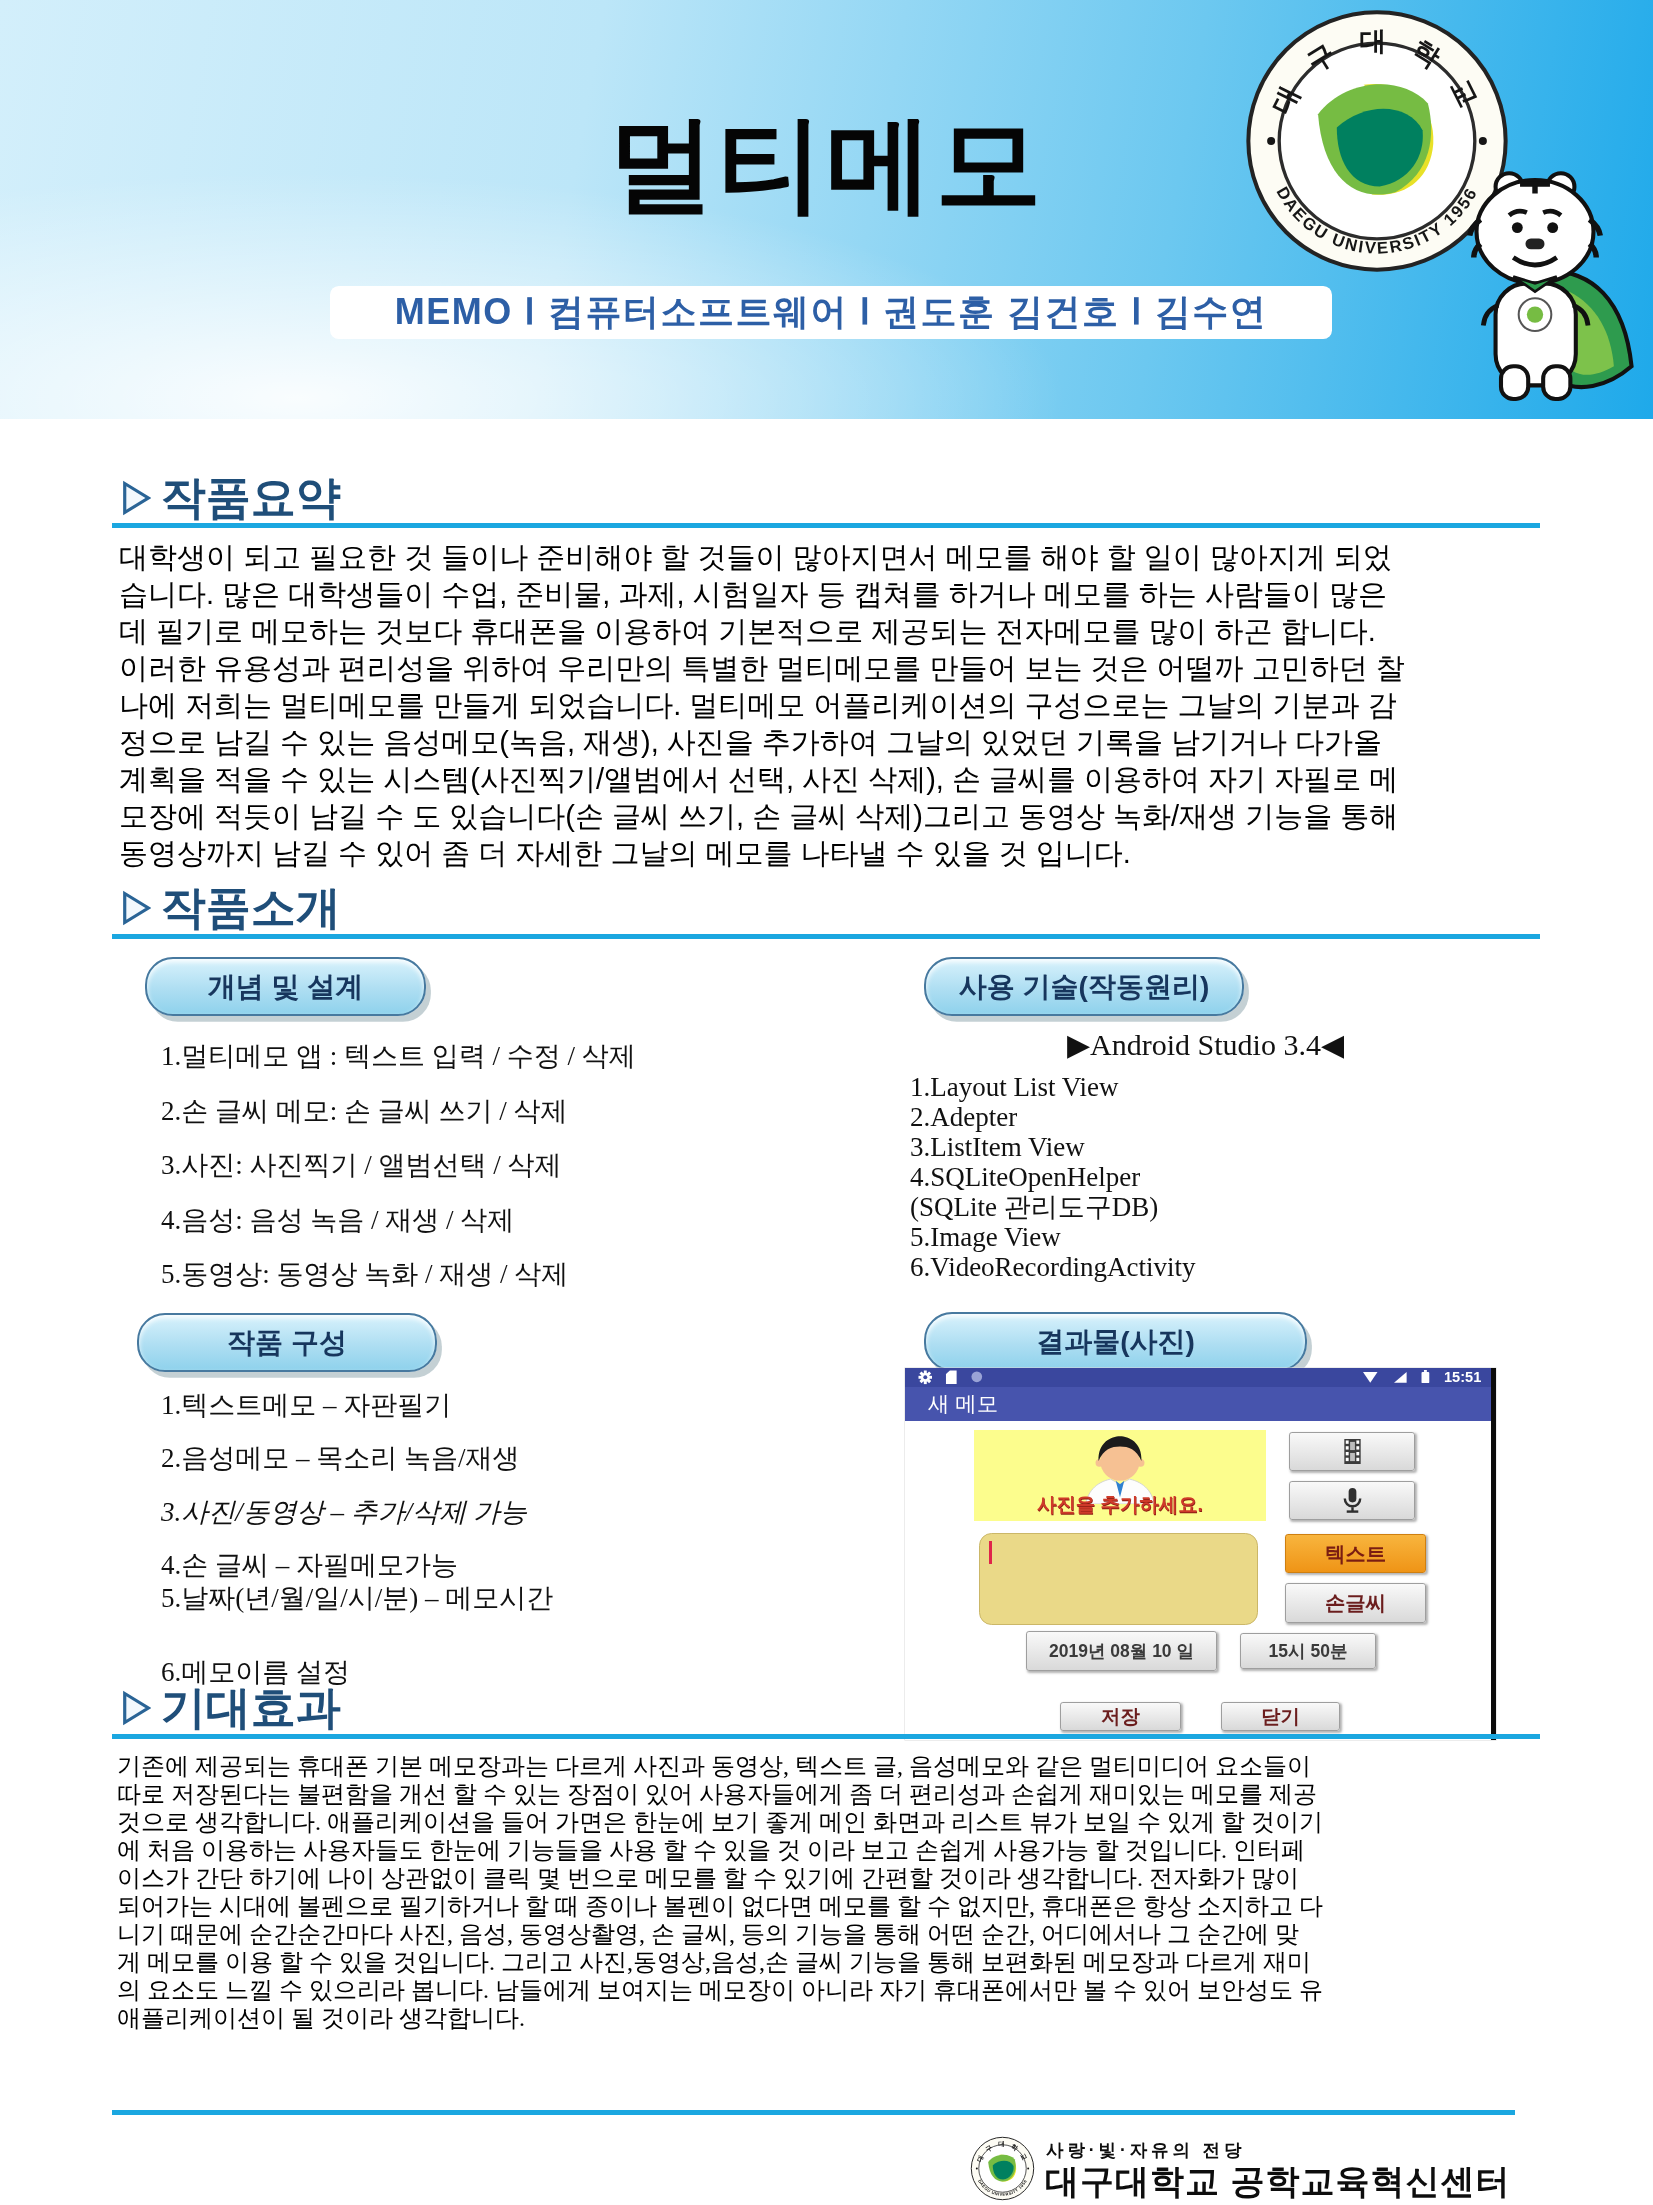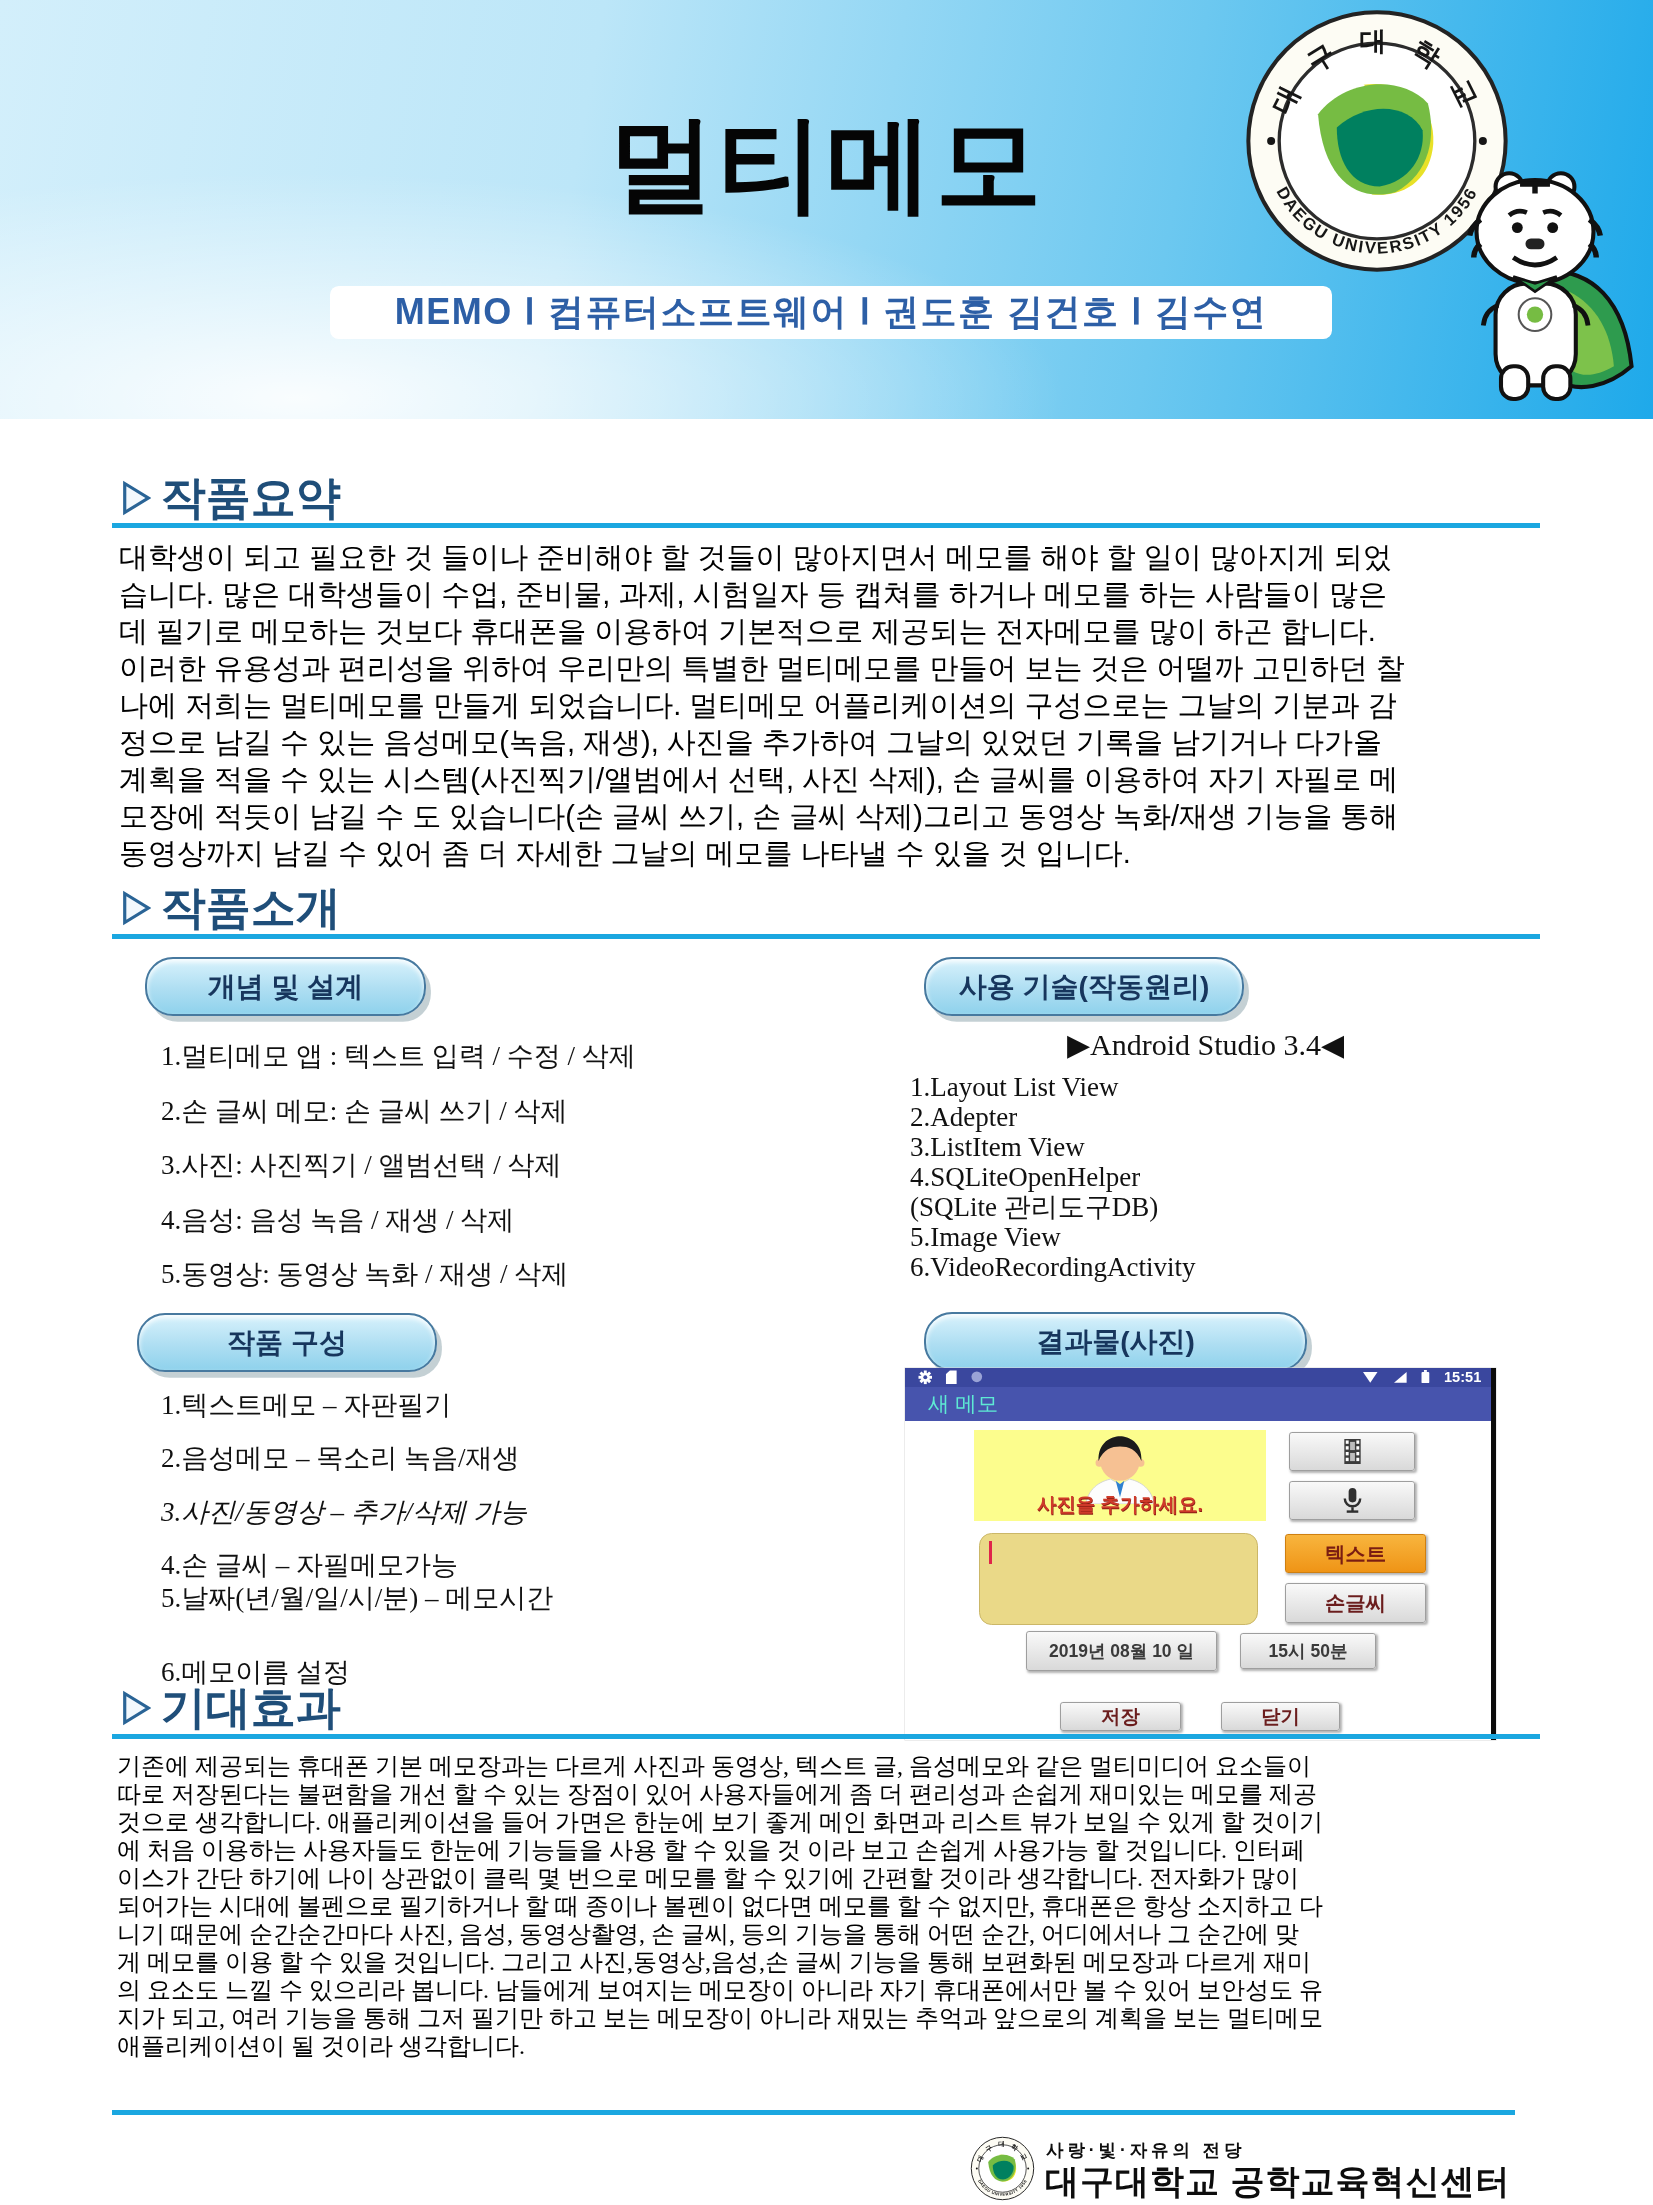--- a/index.html
+++ b/index.html
@@ -38,21 +38,21 @@
   .tech-block{position:absolute;font-family:"Liberation Serif",serif;color:#111;}
   
   .phone{position:absolute;left:905px;top:1368px;width:586px;height:372px;background:#fff;
     border-right:5.8px solid #0b0b0b;box-shadow:0 0 0 0.5px #d9d9d9;}
   .statusbar{position:absolute;left:0;top:0;width:100%;height:18.5px;background:#3a479e;
     display:flex;align-items:center;color:#fff;}
   .statusbar .left{display:flex;gap:12.6px;align-items:center;margin-left:12.6px;}
   .statusbar .right{display:flex;gap:14px;align-items:center;margin-left:auto;margin-right:9.7px;
     font-size:14.6px;font-weight:bold;}
   .appbar{position:absolute;left:0;top:18.5px;width:100%;height:34px;background:#4754ad;
-    display:flex;align-items:center;color:#5eead4;font-size:21.4px;padding-left:23px;box-sizing:border-box;}
+    display:flex;align-items:center;color:#ffffff;font-size:21.4px;padding-left:23px;box-sizing:border-box;}
   .photo-box{position:absolute;left:69px;top:62px;width:292px;height:91px;background:#fcfd8d;}
   .photo-hint{position:absolute;left:0;bottom:2.9px;width:100%;text-align:center;
     color:#cf3a2a;font-size:19.4px;font-weight:bold;text-shadow:0.5px 0.5px 0 #8a1d12;}
   .avatar{position:absolute;left:73px;top:1px;width:146px;height:73px;}
   .p-btn{position:absolute;background:linear-gradient(#f9f9f9,#d9d9d9);border:1px solid #9e9e9e;
     border-radius:2.9px;box-shadow:1.5px 1.9px 2.4px rgba(0,0,0,.3);
     display:flex;align-items:center;justify-content:center;}
   .p-btn.red-label{color:#6b1d1d;font-weight:bold;font-size:20.4px;}
   .p-btn.dark-label{color:#3a3a3a;font-weight:bold;font-size:17.5px;text-align:center;line-height:1.15;}
   .p-btn.orange{background:linear-gradient(#f8b53e,#ef9416);border-color:#cf7f10;color:#7a1d12;}
@@ -284,21 +284,20 @@
   <div class="para para-serif" style="left:117px;top:1752px;">
     <div> 기존에 제공되는 휴대폰 기본 메모장과는 다르게 사진과 동영상, 텍스트 글, 음성메모와 같은 멀티미디어 요소들이</div>
     <div>따로 저장된다는 불편함을 개선 할 수 있는 장점이 있어 사용자들에게 좀 더 편리성과 손쉽게 재미있는 메모를 제공</div>
     <div>것으로 생각합니다. 애플리케이션을 들어 가면은 한눈에 보기 좋게 메인 화면과 리스트 뷰가 보일 수 있게 할 것이기</div>
     <div>에 처음 이용하는 사용자들도 한눈에 기능들을 사용 할 수 있을 것 이라 보고 손쉽게 사용가능 할 것입니다. 인터페</div>
     <div>이스가 간단 하기에 나이 상관없이 클릭 몇 번으로 메모를 할 수 있기에 간편할 것이라 생각합니다. 전자화가 많이</div>
     <div>되어가는 시대에 볼펜으로 필기하거나 할 때 종이나 볼펜이 없다면 메모를 할 수 없지만, 휴대폰은 항상 소지하고 다</div>
     <div>니기 때문에 순간순간마다 사진, 음성, 동영상촬영, 손 글씨, 등의 기능을 통해 어떤 순간, 어디에서나 그 순간에 맞</div>
     <div>게 메모를 이용 할 수 있을 것입니다. 그리고 사진,동영상,음성,손 글씨 기능을 통해 보편화된 메모장과 다르게 재미</div>
     <div>의 요소도 느낄 수 있으리라 봅니다. 남들에게 보여지는 메모장이 아니라 자기 휴대폰에서만 볼 수 있어 보안성도 유</div>
-    <div>지가 되고, 여러 기능을 통해 그저 필기만 하고 보는 메모장이 아니라 재밌는 추억과 앞으로의 계획을 보는 멀티메모</div>
     <div>애플리케이션이 될 것이라 생각합니다.</div>
   </div>
 
   <div class="divider" style="left:112px;top:2110px;width:1403px;height:4.9px;"></div>
 
   <svg class="seal-sm" viewBox="0 0 200 200">
     <use href="#du-seal"></use>
   </svg>
   <div class="footer-text slogan">사랑·빛·자유의 전당</div>
   <div class="footer-text org">대구대학교 공학교육혁신센터</div>

